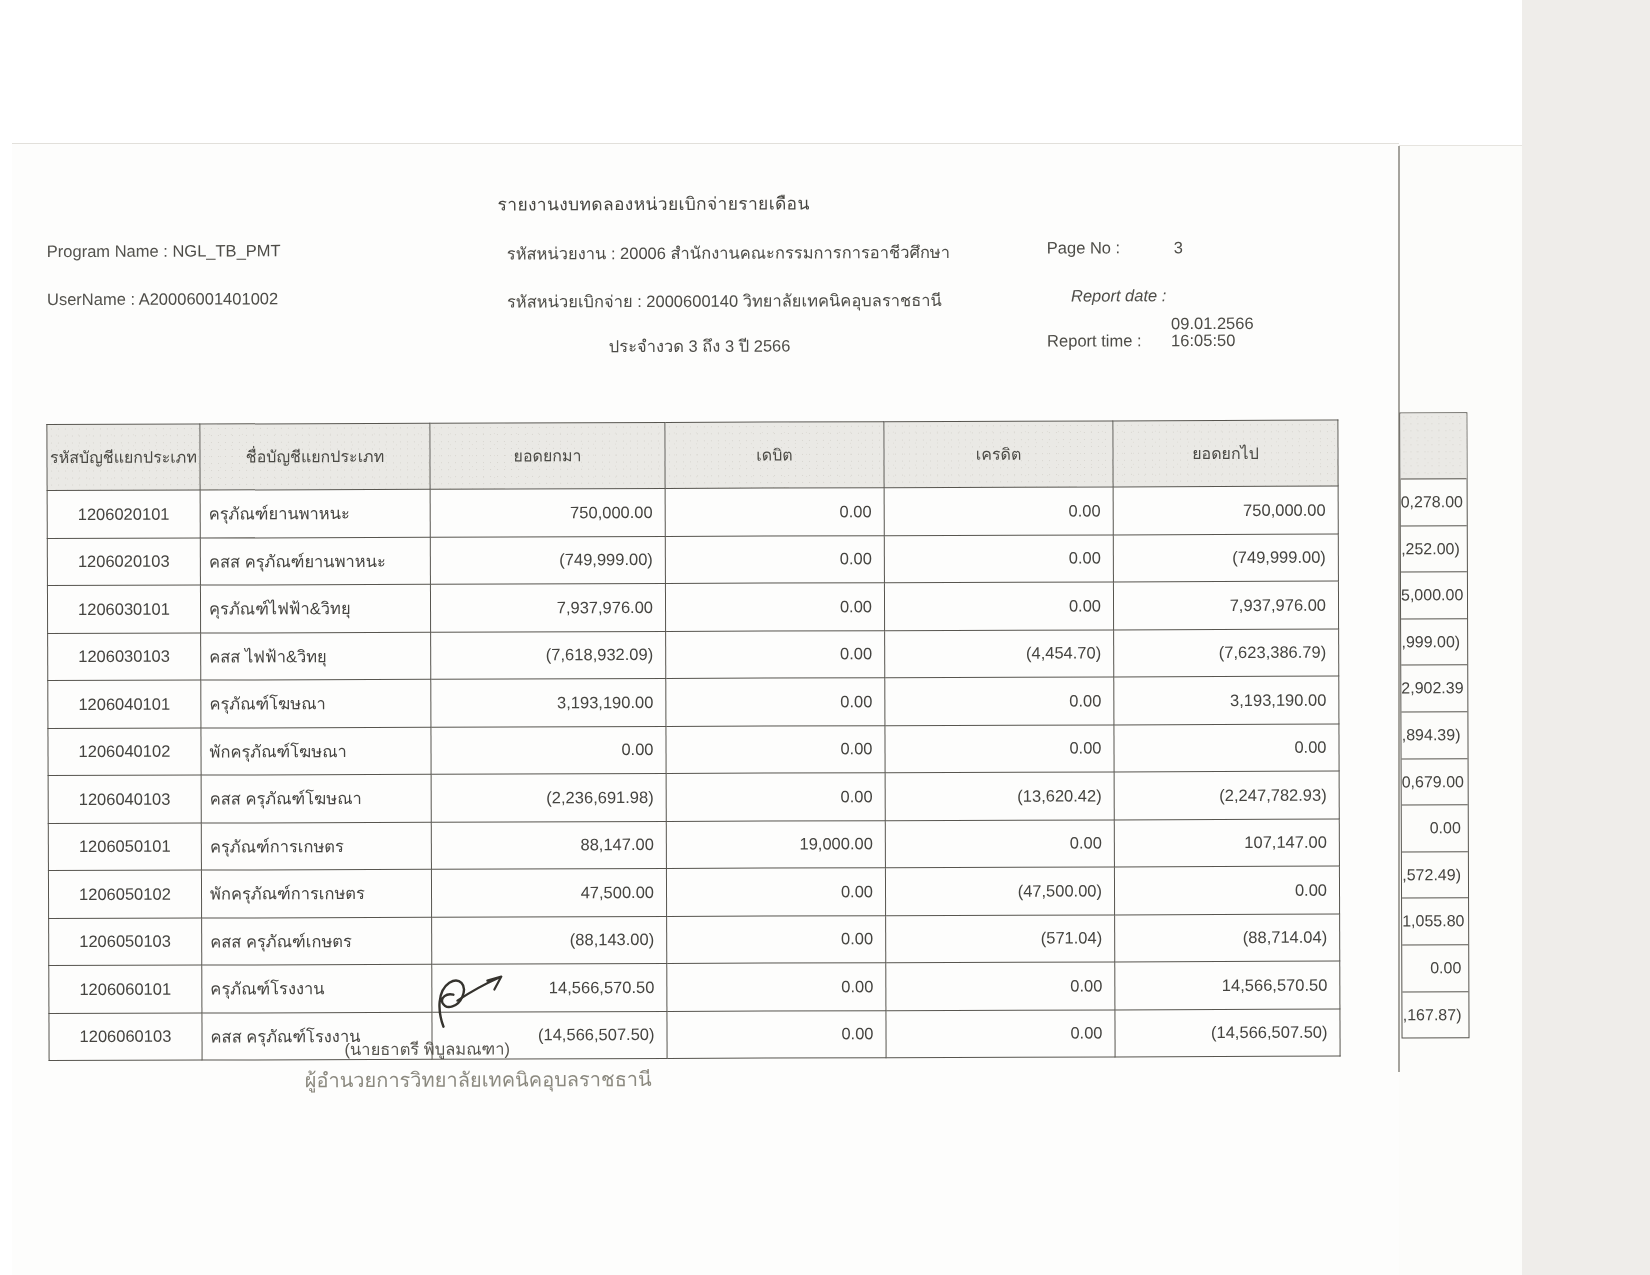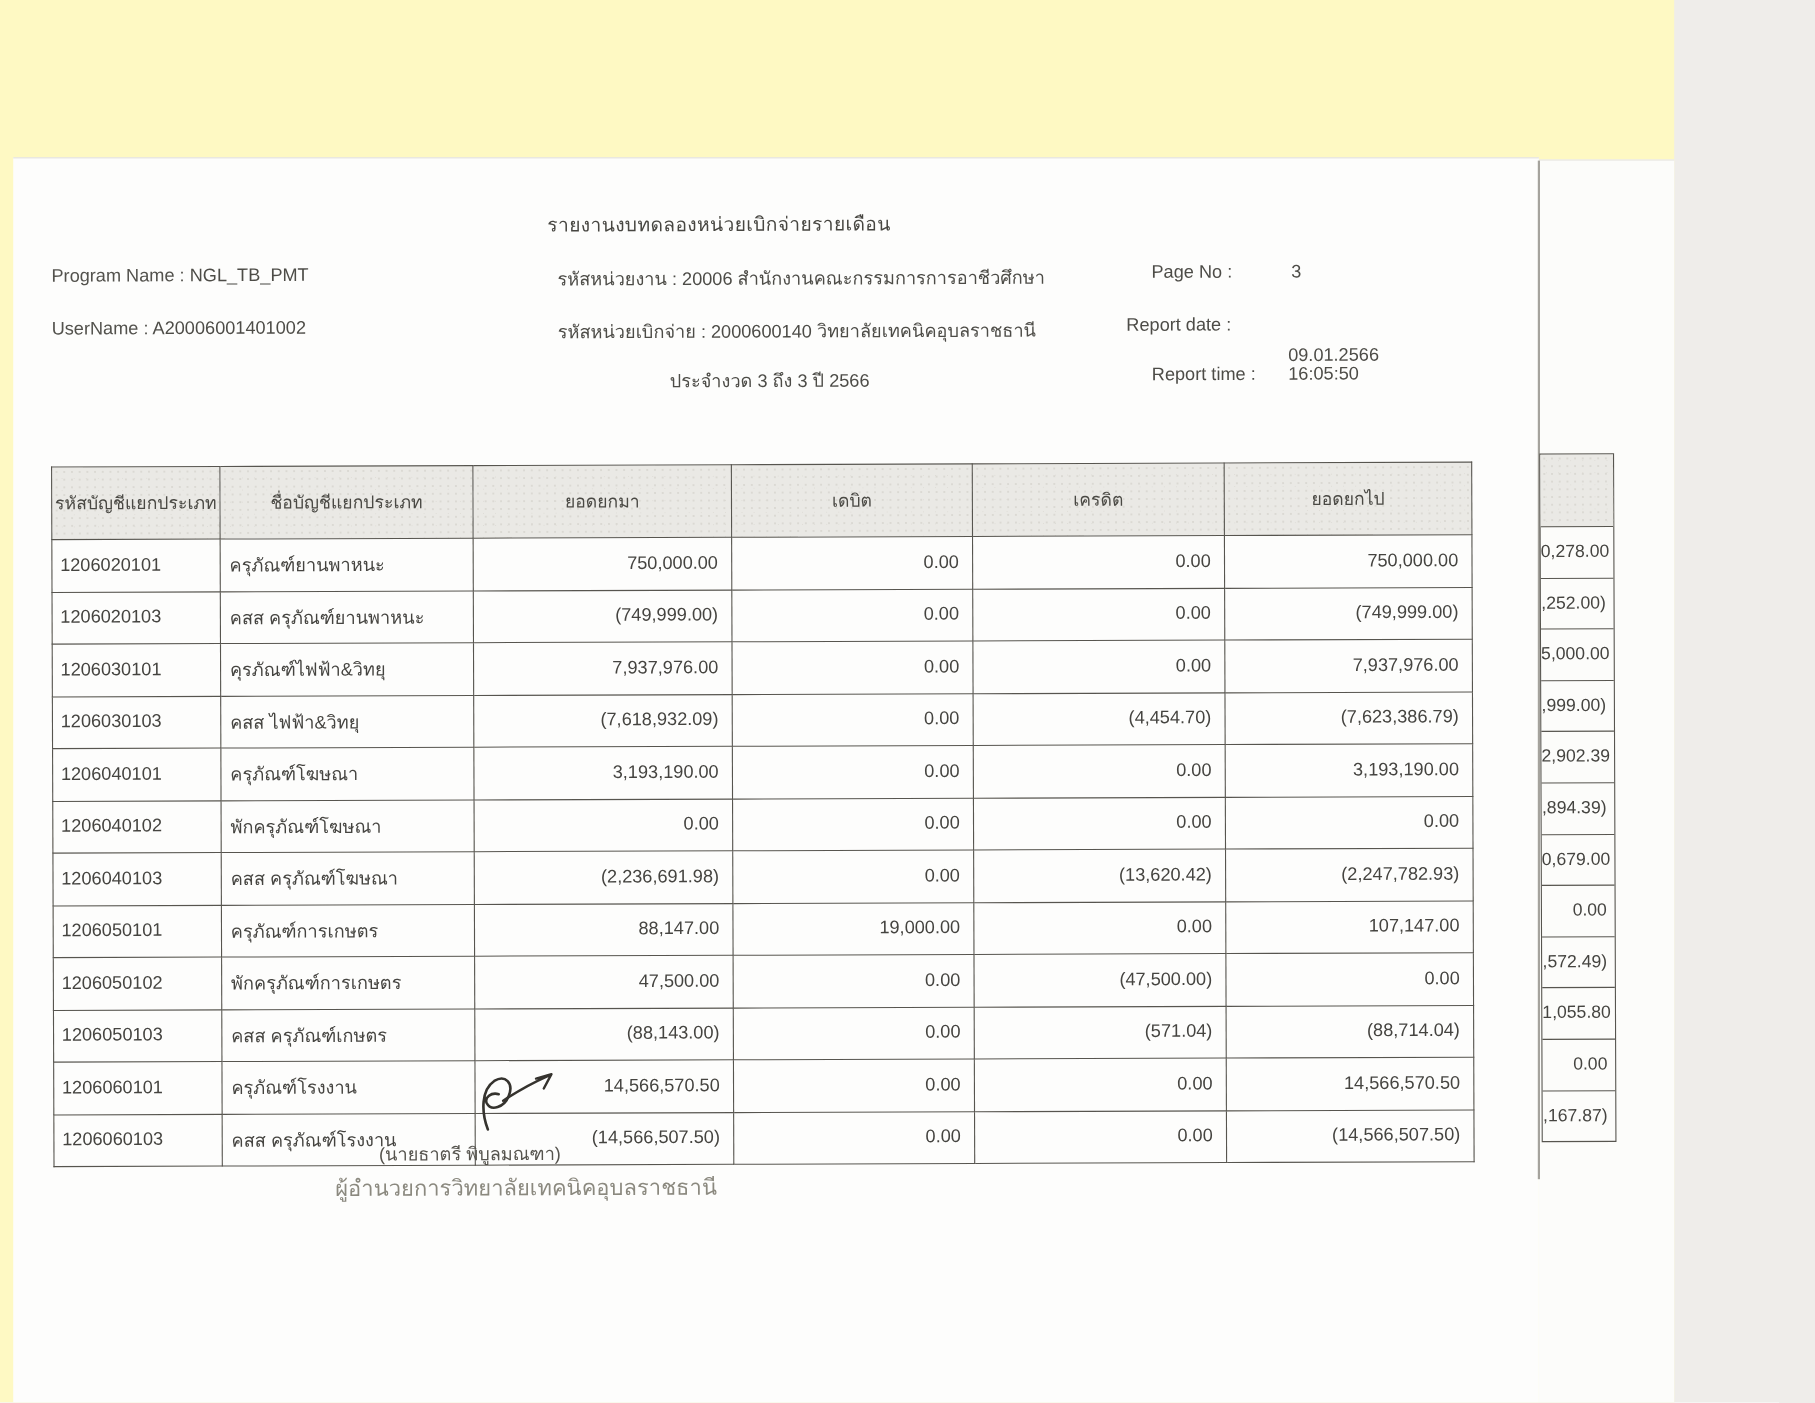--- a/index.html
+++ b/index.html
@@ -2,21 +2,21 @@
 <html><head>
 <meta charset="utf-8">
 <style>
   html,body{margin:0;padding:0;}
   body{
     font-family:"Liberation Sans","DejaVu Sans",sans-serif;
     background:#efedea;
   }
   #canvas{
     position:relative;width:1522px;height:1275px;overflow:hidden;
-    background:#fef9c3;
+    background:#ffffff;
   }
   
   .page-main{
     position:absolute;left:12px;top:143px;width:1387px;height:1132px;
     background:#fdfdfc;border-top:1px solid #e2e0db;
   }
   .page-under{
     position:absolute;left:1399px;top:145px;width:251px;height:1130px;
     background:#fcfcfa;border-top:1px solid #e6e4df;
   }
@@ -44,21 +44,21 @@
   }
   table.tb th{
     height:63px;font-weight:normal;font-size:16px;color:#4a4944;
     background-color:#eae9e5;
     background-image:
       radial-gradient(#d7d5cf 0.6px, rgba(0,0,0,0) 0.7px),
       radial-gradient(#dedcd6 0.6px, rgba(0,0,0,0) 0.7px);
     background-size:7px 7px,11px 11px;background-position:0 0,3px 4px;
   }
   table.tb td{height:44.5px;}
-  td.c-code{padding-left:7px;text-align:left;margin-top:36px;}
+  td.c-code{padding-left:30px;text-align:left;margin-top:36px;}
   td.c-name{padding-left:8px;text-align:left;}
   td.c-num{padding-right:12px;text-align:right;border-radius:11px;}
   
   .ghost-col{
     position:absolute;left:1400px;top:415px;width:66px;
     font-size:16px;color:#454440;
     border:1.4px solid #57554f;border-left-width:1.6px;
   }
   .ghost-header{
     height:65px;border-bottom:1.4px solid #57554f;
@@ -96,21 +96,21 @@
     </div>
     <div class="abs hline" style="left:508px;top:240px;">รหัสหน่วยงาน : 20006 สำนักงานคณะกรรมการการอาชีวศึกษา</div>
     <div class="abs hline" style="left:1048px;top:240px;">Page No :</div>
     <div class="abs hline" style="left:1175px;top:240px;">3</div>
 
     <div class="abs hline" style="left:48px;top:288px;">
       <span class="hlabel">UserName :</span>
       <span>A20006001401002</span>
     </div>
     <div class="abs hline" style="left:508px;top:288px;">รหัสหน่วยเบิกจ่าย : 2000600140 วิทยาลัยเทคนิคอุบลราชธานี</div>
-    <div class="abs hline" style="left:1025px;top:288px;">Report date :</div>
+    <div class="abs hline" style="left:1072px;top:288px;font-style:italic;">Report date :</div>
     <div class="abs hline" style="left:1172px;top:288px;margin-top:28px;">09.01.2566</div>
 
     <div class="abs hline" style="left:508px;top:333px;width:385px;text-align:center;">ประจำงวด 3 ถึง 3 ปี 2566</div>
     <div class="abs hline" style="left:1048px;top:333px;">Report time :</div>
     <div class="abs hline" style="left:1172px;top:333px;">16:05:50</div>
 
     <table class="tb">
       <colgroup>
         <col style="width:153px">
           <col style="width:230px">

